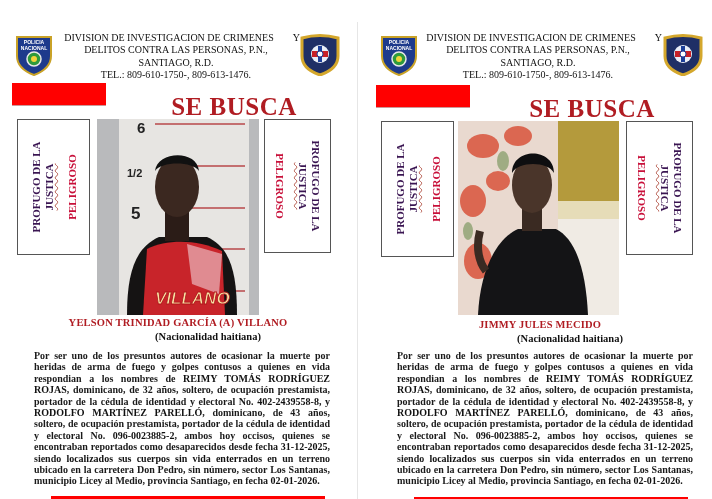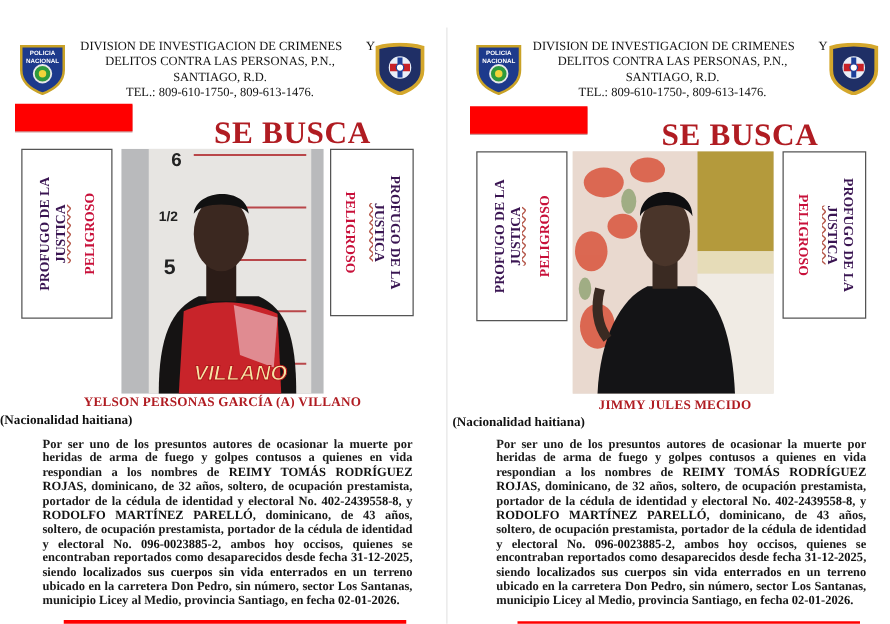--- a/index.html
+++ b/index.html
@@ -67,21 +67,21 @@
   .photo {
     position: absolute; top: 97px; left: 97px; width: 162px; height: 196px; overflow: hidden;
   }
   .photo.p2 { top: 99px; left: 100px; width: 161px; height: 194px; }
 
   .name {
     position: absolute; top: 295px; left: 0; width: 356px; text-align: center;
     color: #b01c22; font-weight: bold; font-size: 10.5px; letter-spacing: 0.2px;
   }
   .nat {
-    position: absolute; top: 309px; left: 0; width: 416px; text-align: left;
+    position: absolute; top: 309px; left: 0; width: 416px; text-align: center;
     color: #111; font-weight: bold; font-size: 10.5px;
   }
   .body-text {
     position: absolute; top: 328px; left: 34px; width: 296px;
     font-size: 10px; line-height: 11.4px; text-align: justify; color: #1a1a1a; font-weight: bold;
   }
   .body-text b { color: #111; }
   .right .body-text { left: 39px; }
 
   .banner {
@@ -168,21 +168,21 @@
   <div class="side-box r">
     <div class="rot">
       <div class="prof">
         <div>PROFUGO DE LA</div>
         <div class="just">JUSTICA</div>
       </div>
       <div class="pelig">PELIGROSO</div>
     </div>
   </div>
 
-  <div class="name">YELSON PERSONAS GARCÍA (A) VILLANO</div>
+  <div class="name">YELSON TRINIDAD GARCÍA (A) VILLANO</div>
   <div class="nat">(Nacionalidad haitiana)</div>
 
   <div class="body-text"><span>Por ser uno de los presuntos autores de ocasionar la muerte por heridas de arma de fuego y golpes contusos a quienes en vida respondian a los nombres de </span><b>REIMY TOMÁS RODRÍGUEZ ROJAS</b><span>, dominicano, de 32 años, soltero, de ocupación prestamista, portador de la cédula de identidad y electoral No. </span><b>402-2439558-8</b><span>, y </span><b>RODOLFO MARTÍNEZ PARELLÓ</b><span>, dominicano, de 43 años, soltero, de ocupación prestamista, portador de la cédula de identidad y electoral No. </span><b>096-0023885-2</b><span>, ambos hoy occisos, quienes se encontraban reportados como desaparecidos desde fecha </span><b>31-12-2025</b><span>, siendo </span><b>localizados sus cuerpos sin vida enterrados</b><span> en un terreno ubicado en la carretera Don Pedro, sin número, sector Los Santanas, municipio Licey al Medio, provincia Santiago, en fecha </span><b>02-01-2026</b><span>.</span></div>
 
   <div class="banner">¡PELIGRO, ANDA FUERTEMENTE ARMADO!</div>
   <div class="bottom-fade"></div>
 </div>
 
 <div class="poster right">
   <svg class="logo pn" viewBox="0 0 42 42">

